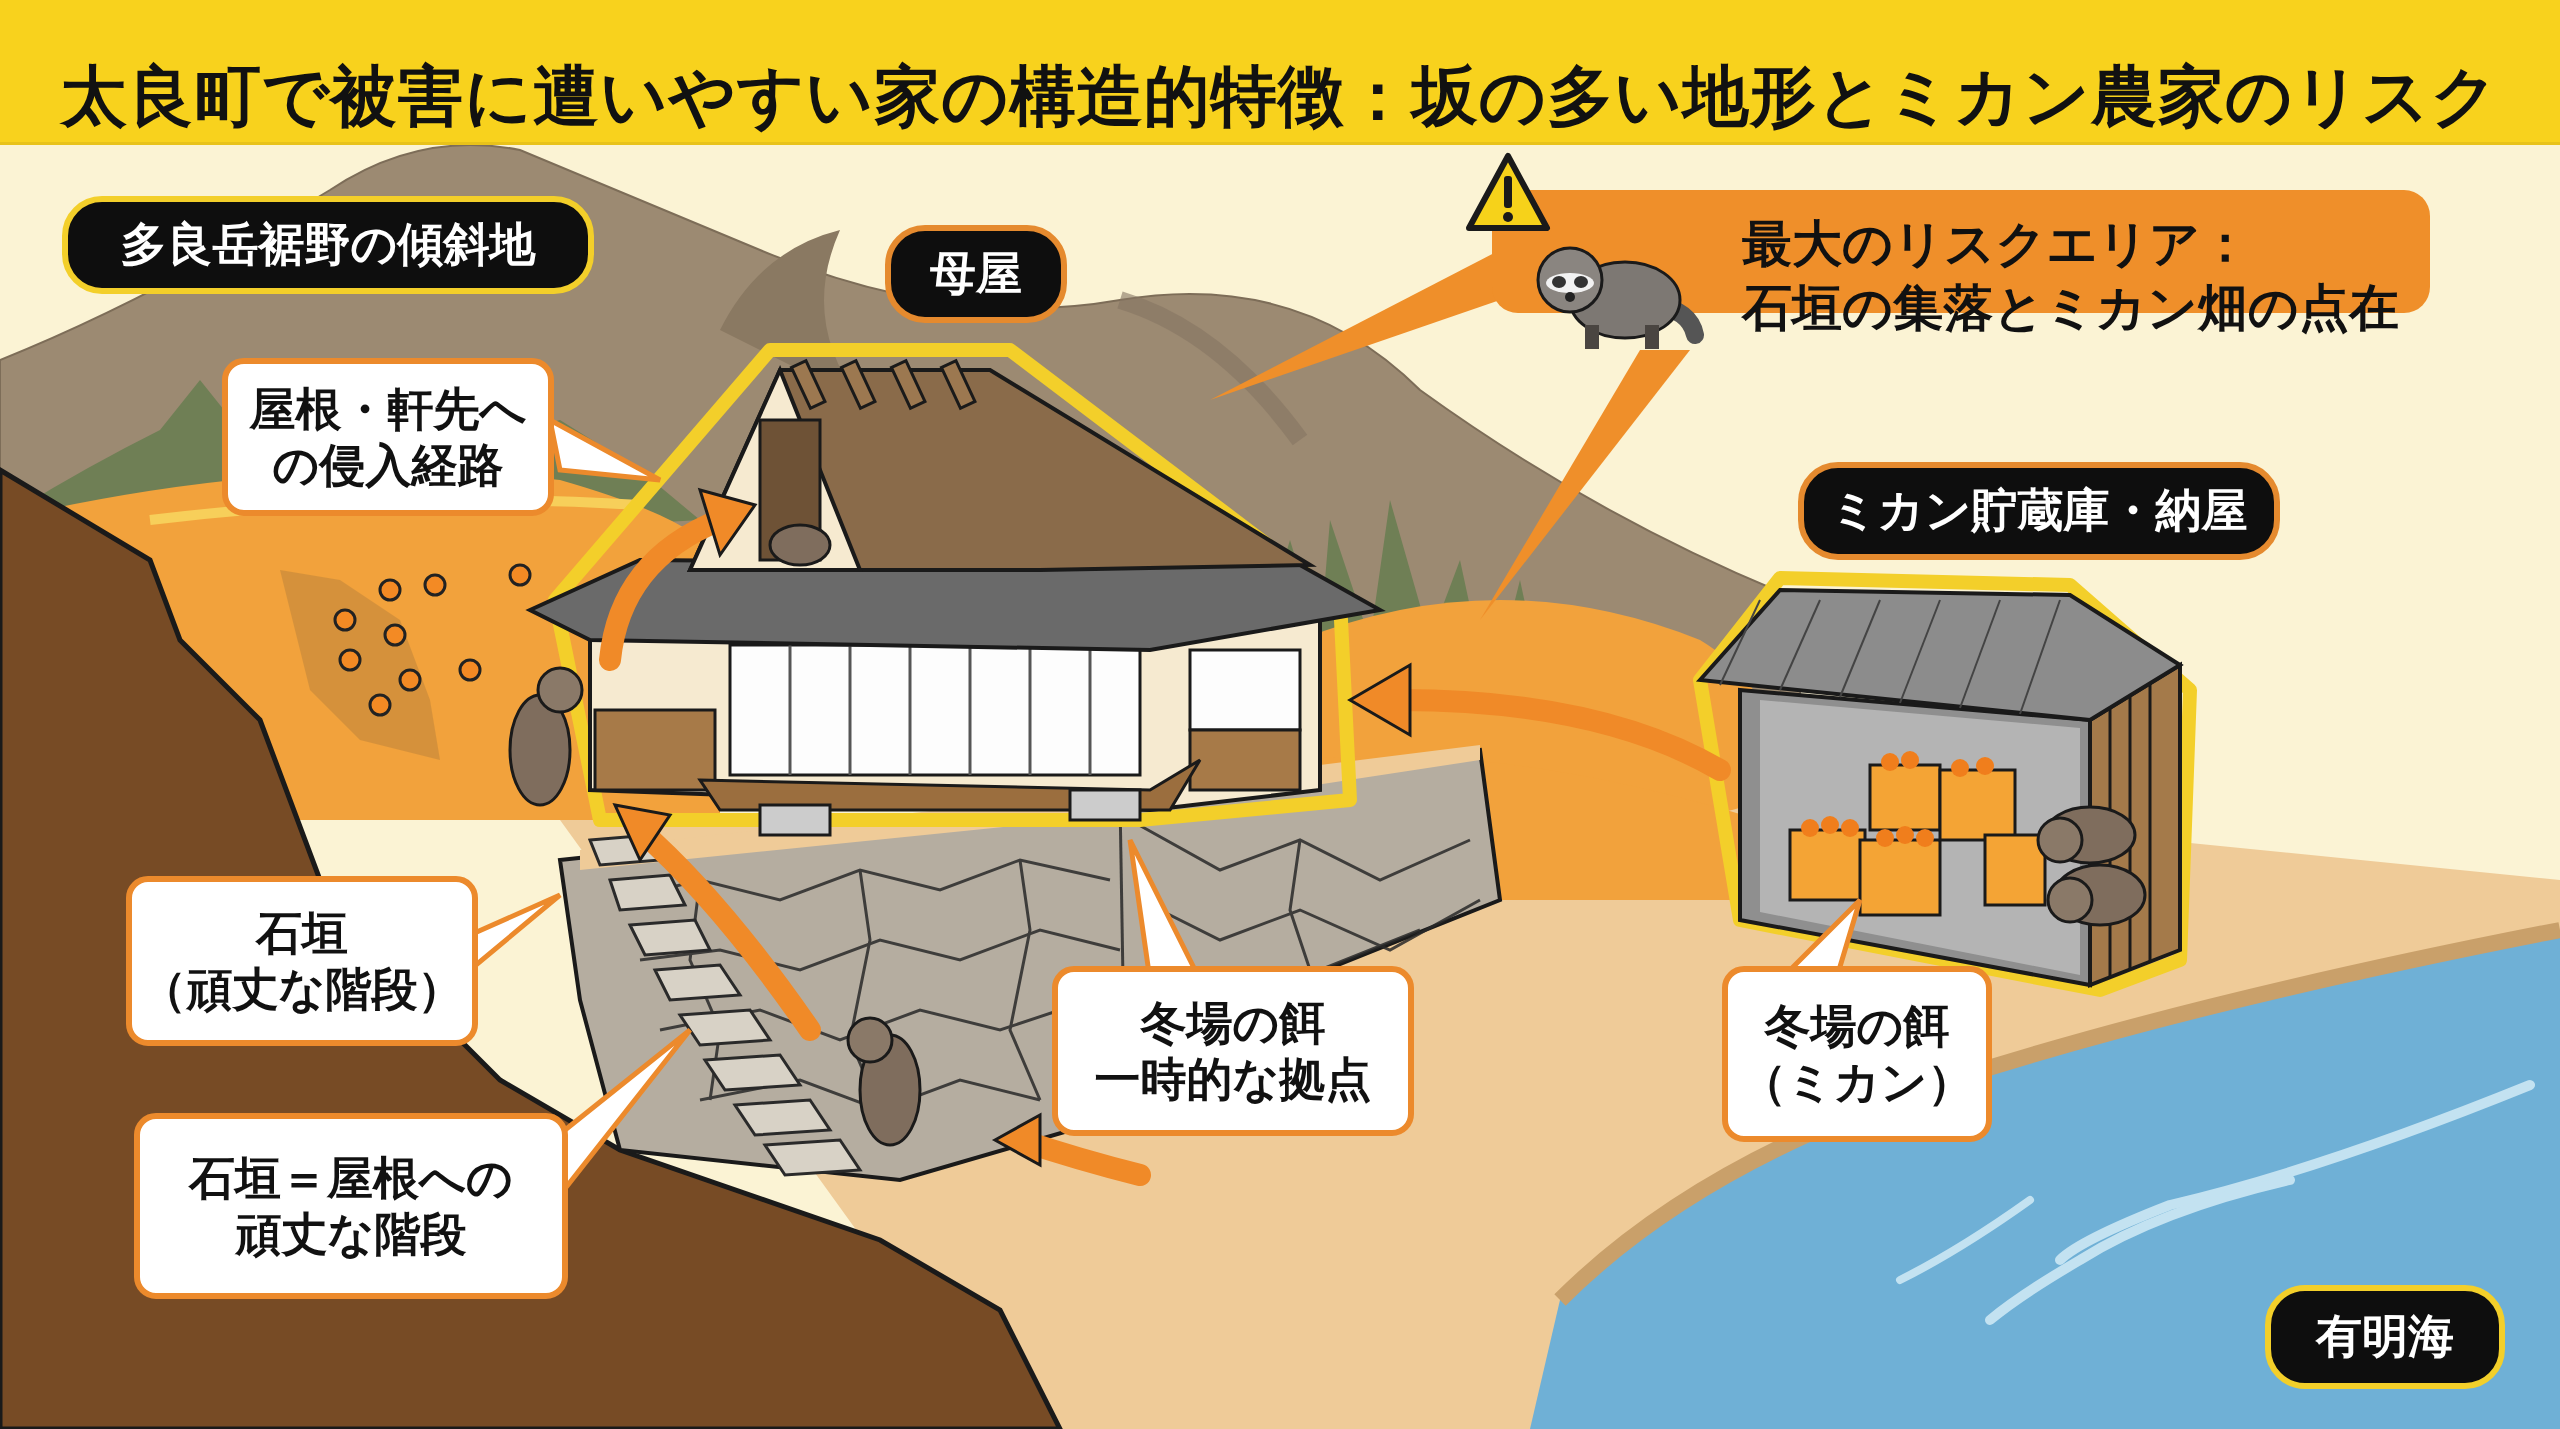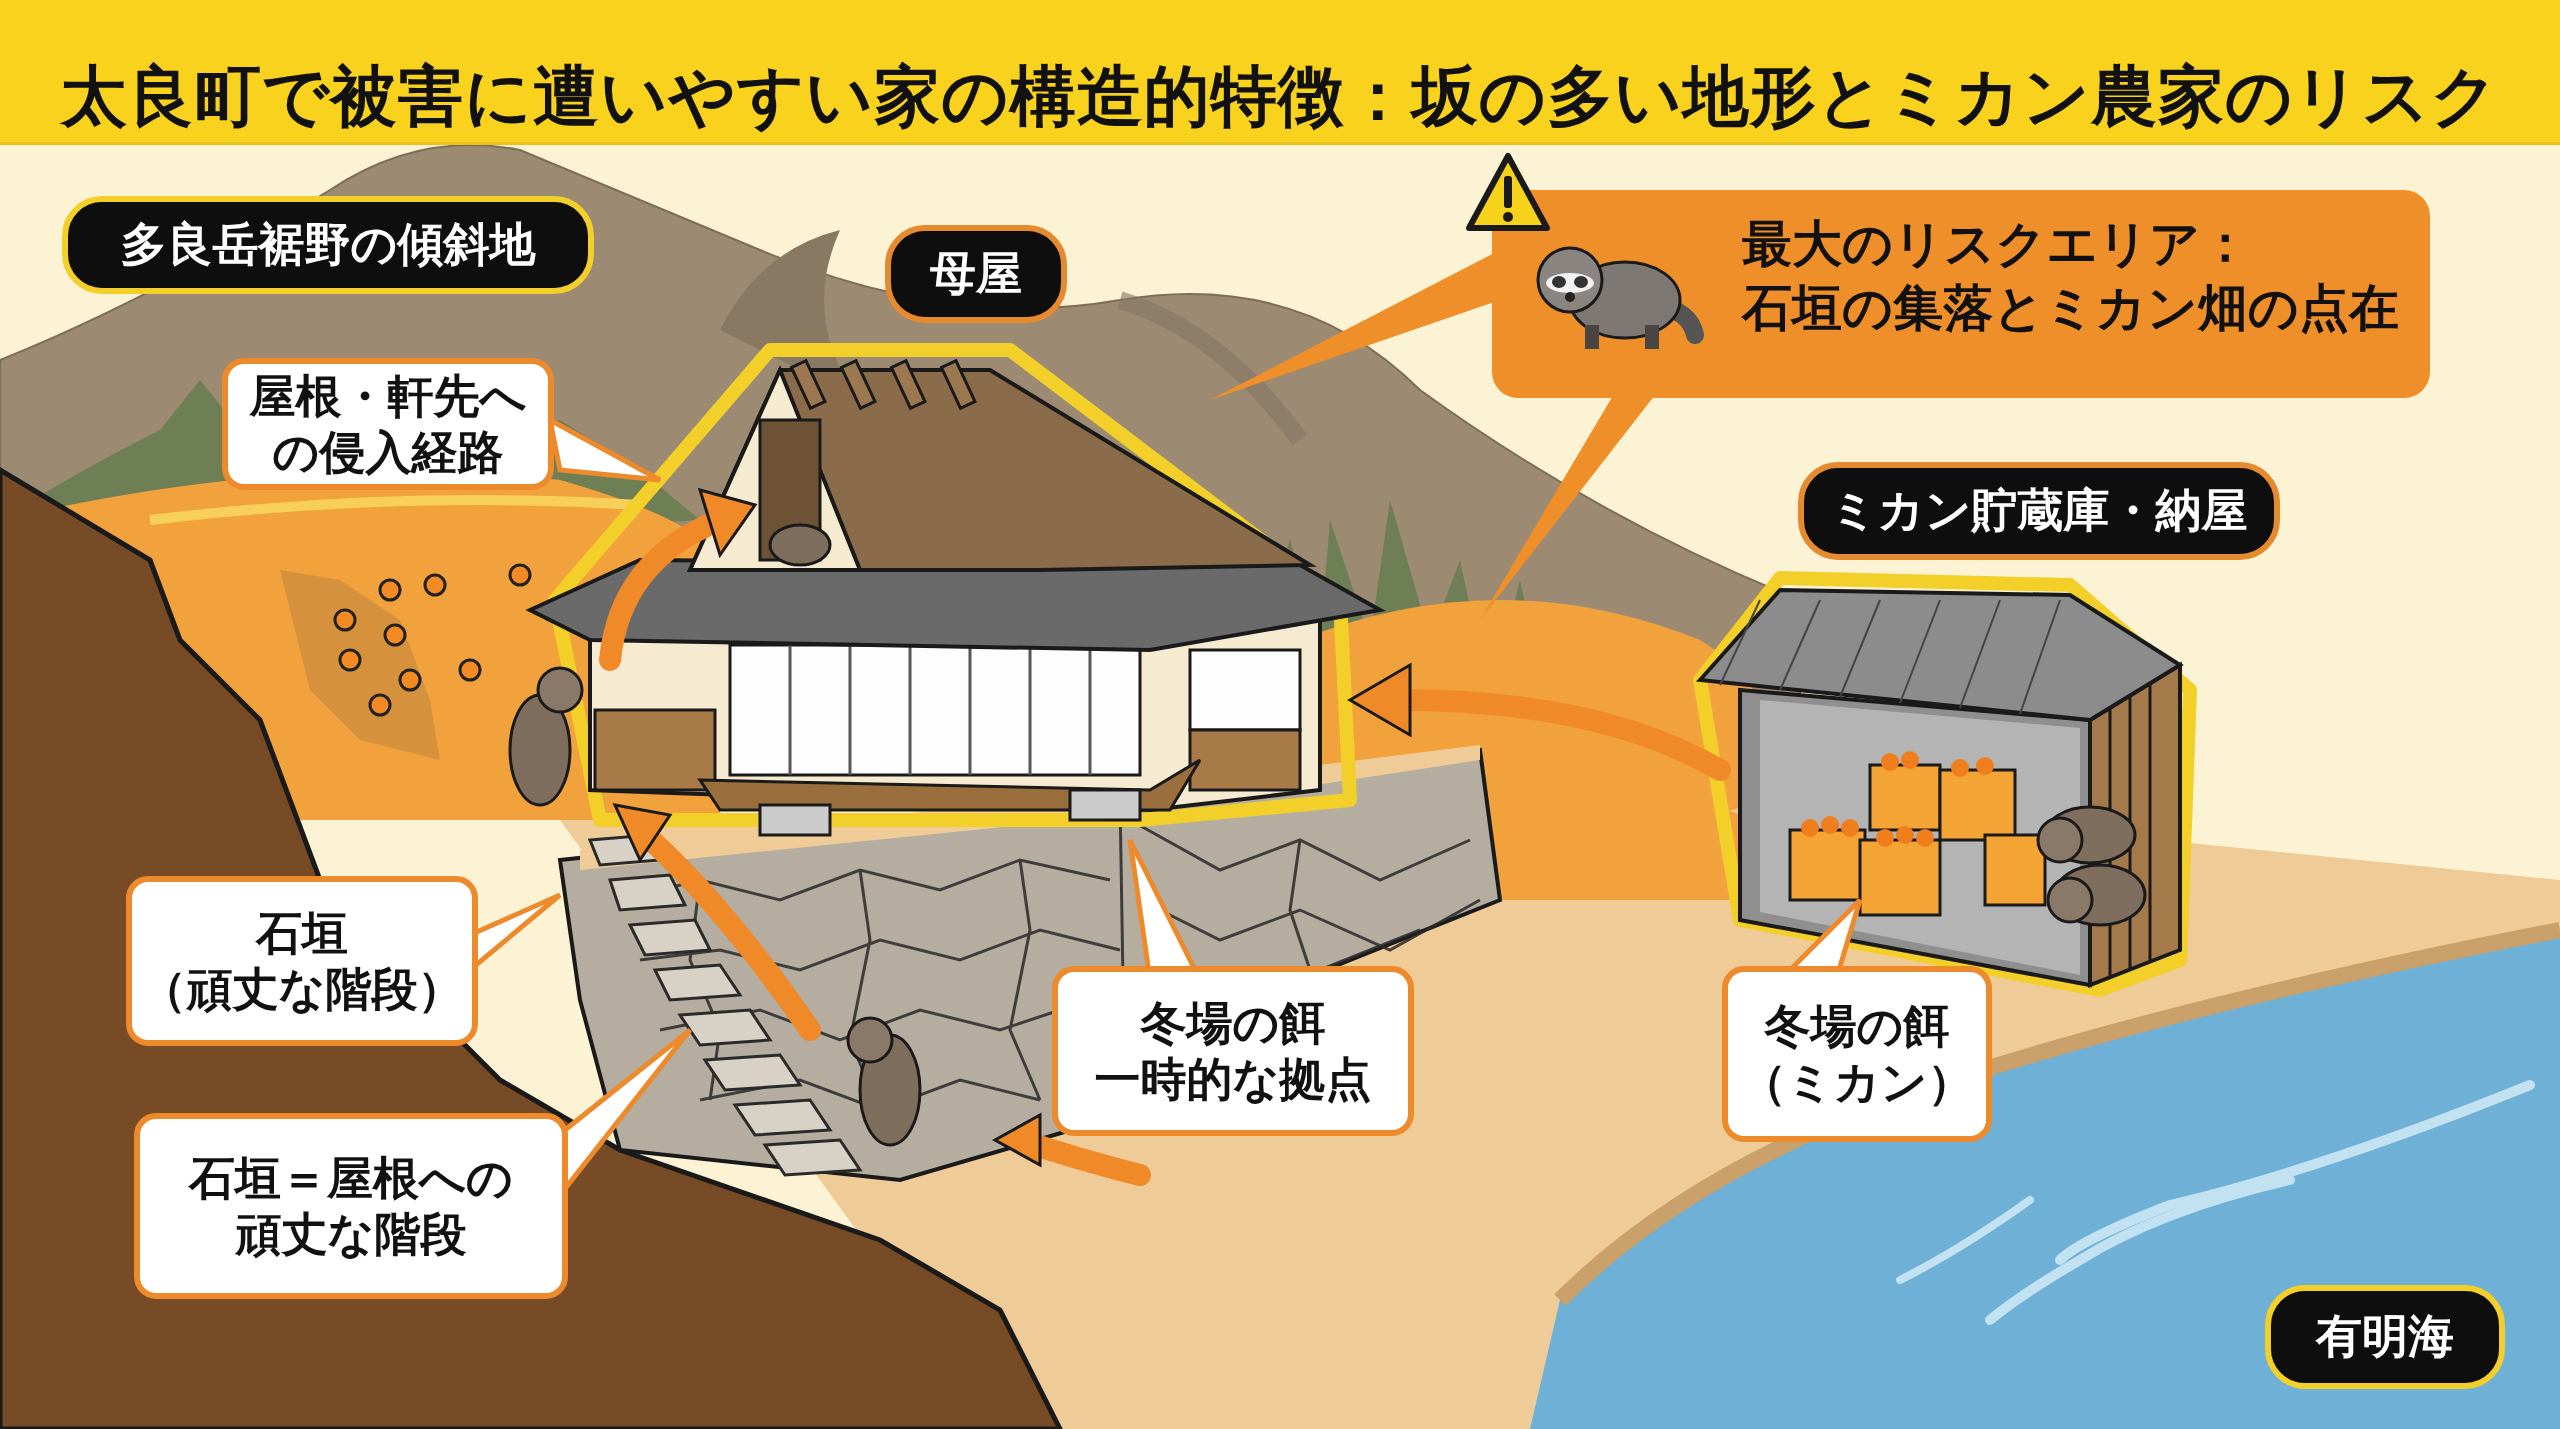--- a/index.html
+++ b/index.html
@@ -5,21 +5,21 @@
   html, body { margin:0; padding:0; }
   body { width:2560px; height:1429px; position:relative; overflow:hidden; background:#fbf3d4; font-family:"DejaVu Sans", "Liberation Sans", sans-serif; }
   #scene { position:absolute; left:0; top:0; width:2560px; height:1429px; }
   .title-bar { position:absolute; left:0; top:0; width:2560px; height:142px; background:#f8d21d; display:flex; align-items:flex-end; justify-content:center; box-shadow:0 3px 0 #e8c21a; z-index:5; }
   .title-bar h1 { margin:0; font-size:66px; font-weight:bold; color:#111; letter-spacing:1px; white-space:nowrap; }
   .pill { position:absolute; background:#0e0e0e; color:#fff; font-weight:bold; border-radius:40px; display:flex; align-items:center; justify-content:center; white-space:nowrap; z-index:6; }
   .pill.yellow { border:6px solid #f3cf2a; }
   .pill.orange { border:6px solid #e58a2e; }
   .bubble { position:absolute; background:#fff; border:6px solid #ec8a2c; border-radius:22px; color:#111; font-weight:bold; text-align:center; display:flex; flex-direction:column; align-items:center; justify-content:center; line-height:1.22; z-index:6; box-sizing:border-box; }
   .bubble span { display:block; white-space:nowrap; }
-  .risk { position:absolute; left:1492px; top:190px; width:938px; height:208px; background:#ef8f2a; border-radius:26px; z-index:6; }
+  .risk { position:absolute; left:1492px; top:190px; width:938px; height:123px; background:#ef8f2a; border-radius:26px; z-index:6; }
   .risk .txt { position:absolute; left:250px; top:22px; font-size:50px; font-weight:bold; color:#111; line-height:1.28; white-space:nowrap; }
   .warn { position:absolute; left:1465px; top:152px; width:86px; height:82px; z-index:7; }
   .risk-raccoon { position:absolute; left:1515px; top:225px; width:190px; height:130px; z-index:7; }
 </style>
 </head>
 <body>
 
 <svg id="scene" viewBox="0 0 2560 1429" xmlns="http://www.w3.org/2000/svg">
 
   <rect x="0" y="0" width="2560" height="1429" fill="#fbf3d4"></rect>
@@ -239,21 +239,21 @@
   <ellipse cx="110" cy="75" rx="55" ry="38" fill="#7d7873" stroke="#1a1a1a" stroke-width="3"></ellipse>
   <circle cx="55" cy="55" r="32" fill="#8a8580" stroke="#1a1a1a" stroke-width="3"></circle>
   <ellipse cx="55" cy="58" rx="24" ry="10" fill="#f2f2f2"></ellipse>
   <ellipse cx="44" cy="57" rx="7" ry="6" fill="#333"></ellipse>
     <ellipse cx="66" cy="57" rx="7" ry="6" fill="#333"></ellipse>
   <circle cx="55" cy="72" r="5" fill="#222"></circle>
   <rect x="70" y="100" width="14" height="24" fill="#4a4541"></rect>
     <rect x="130" y="100" width="14" height="24" fill="#4a4541"></rect>
 </svg>
 
-<div class="bubble" style="left:222px;top:358px;width:332px;height:132px;font-size:46px;">
+<div class="bubble" style="left:222px;top:358px;width:332px;height:158px;font-size:46px;">
   <span>屋根・軒先へ</span>
   <span>の侵入経路</span>
 </div>
 <div class="bubble" style="left:126px;top:876px;width:352px;height:170px;font-size:46px;">
   <span>石垣</span>
   <span>（頑丈な階段）</span>
 </div>
 <div class="bubble" style="left:134px;top:1113px;width:434px;height:186px;font-size:46px;">
   <span>石垣＝屋根への</span>
   <span>頑丈な階段</span>

